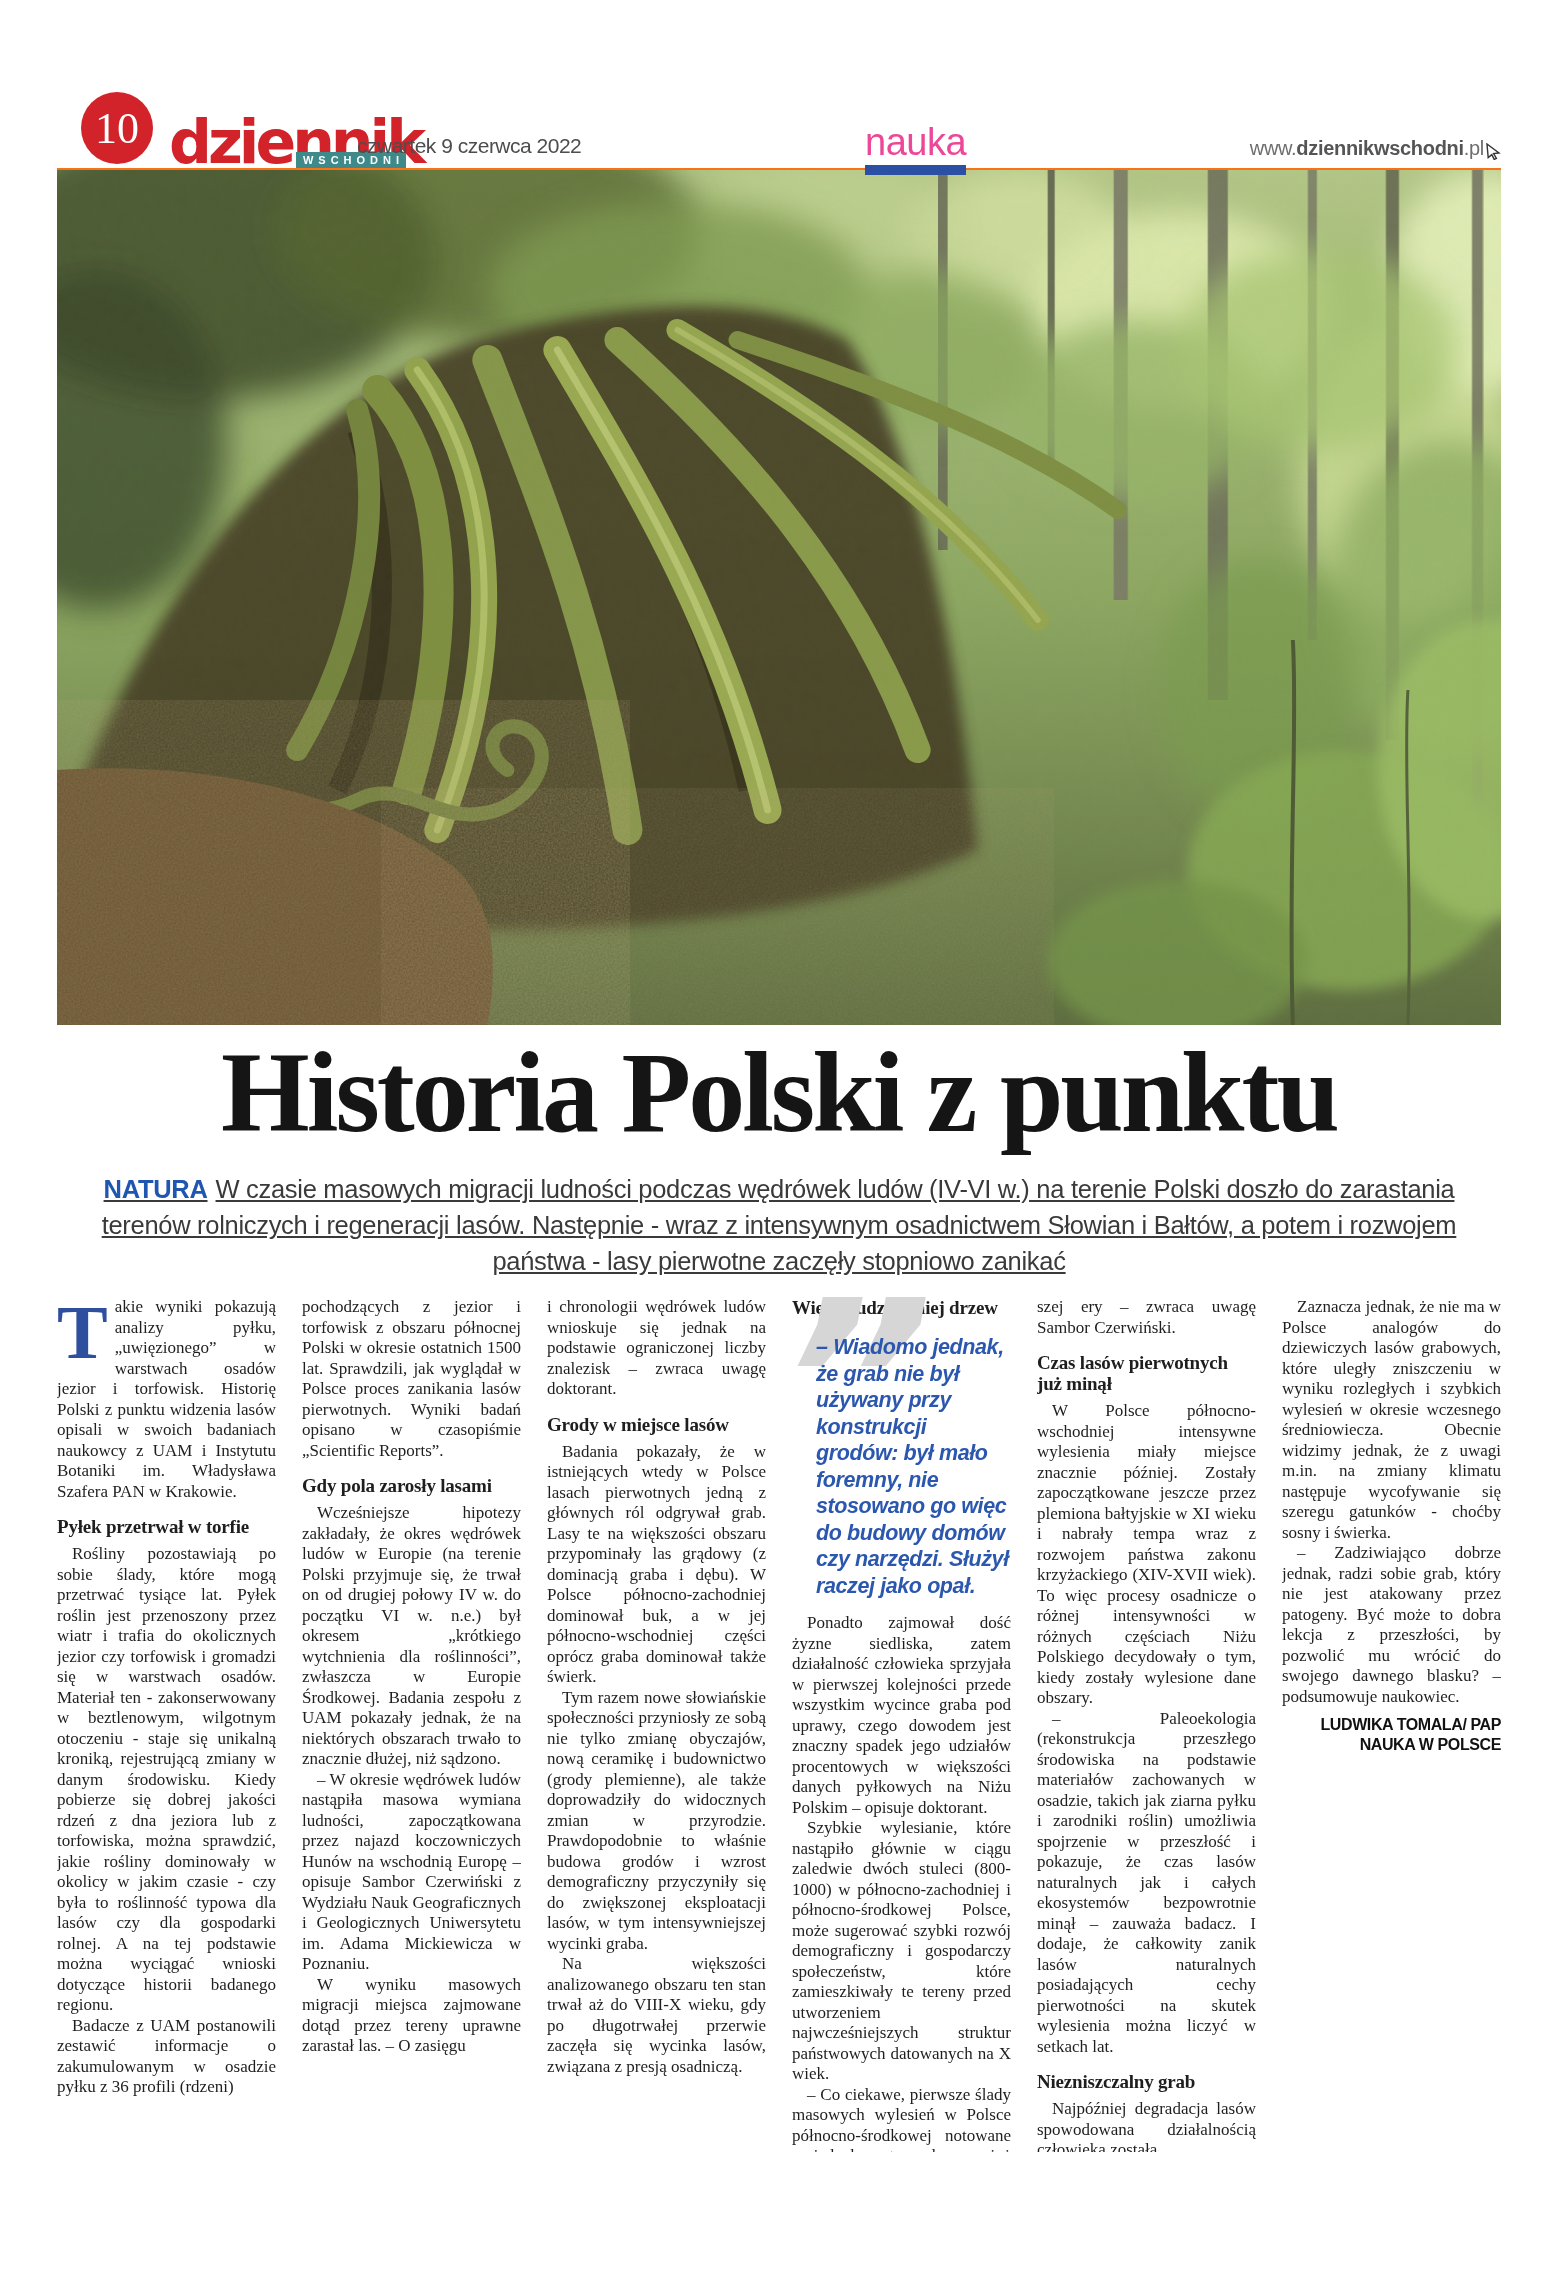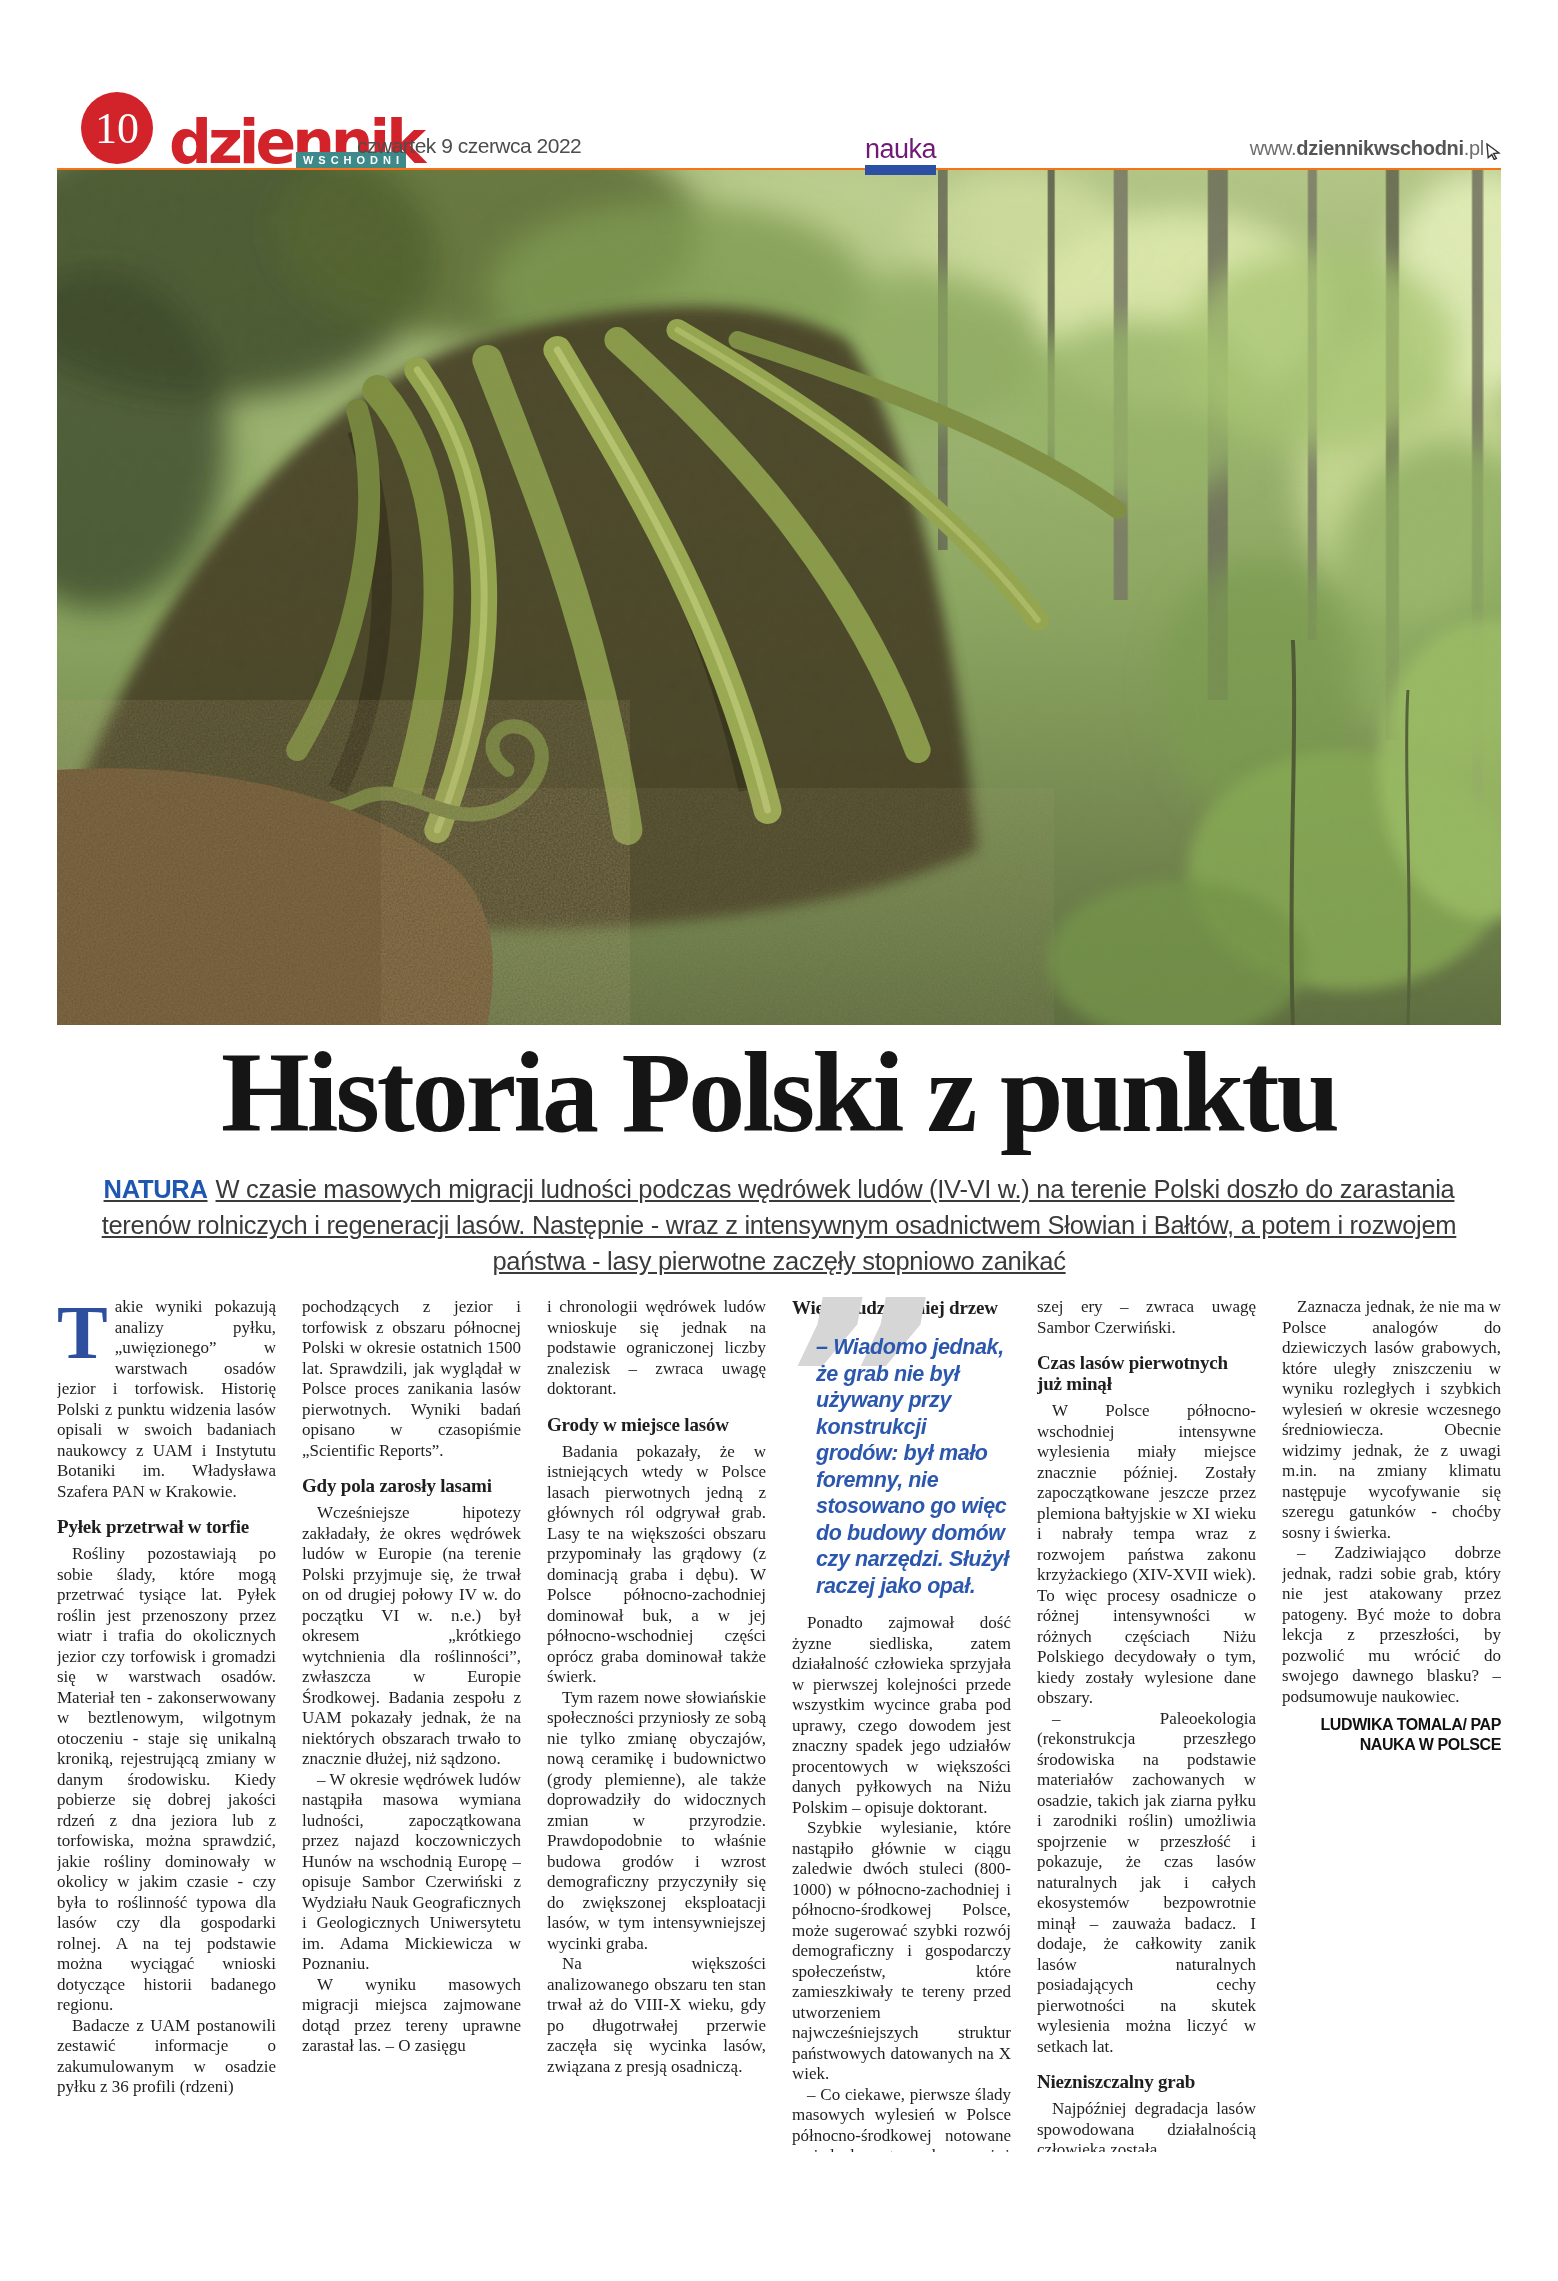--- a/index.html
+++ b/index.html
@@ -12,22 +12,22 @@
          background:#d2232a;color:#fff;display:flex;align-items:center;justify-content:center;
          font-family:"Liberation Serif",serif;font-size:44px;}
   .wordmark{position:absolute;left:112px;bottom:-4px;font-family:"DejaVu Sans",sans-serif;
             font-weight:bold;font-size:60px;line-height:1;color:#d2232a;letter-spacing:-4px;}
   .wschodni{position:absolute;right:16px;bottom:4px;background:#3e8a8b;color:#fff;
             font-family:"Liberation Sans",sans-serif;font-size:11px;font-weight:bold;
             letter-spacing:5px;padding:2px 2px 2px 7px;line-height:1.1;}
   .date{position:absolute;left:300px;bottom:10px;font-family:"Liberation Sans",sans-serif;
         font-size:21px;color:#4d4d4d;letter-spacing:-0.5px;}
   .section{position:absolute;left:808px;bottom:-7px;text-align:center;}
-  .section-label{display:block;font-family:"Liberation Sans",sans-serif;font-size:27px;
-                 line-height:1.05;color:#701a75;letter-spacing:-0.5px;}
+  .section-label{display:block;font-family:"Liberation Sans",sans-serif;font-size:38px;
+                 line-height:1.05;color:#ec4899;letter-spacing:-0.5px;}
   .section-bar{display:block;height:10px;background:#2b4fa2;margin-top:2px;}
   .website{position:absolute;right:0;bottom:8px;font-family:"Liberation Sans",sans-serif;
            font-size:20px;color:#6e6e6e;letter-spacing:-0.3px;cursor:pointer;}
   .website b{color:#555;margin-top:36px;}
   .cursor-ic{position:relative;top:5px;left:2px;}
 
   
   .photo{margin:0 57px;height:855px;overflow:hidden;background:#8da762;}
   .photo svg{display:block;width:100%;height:100%;}
 

